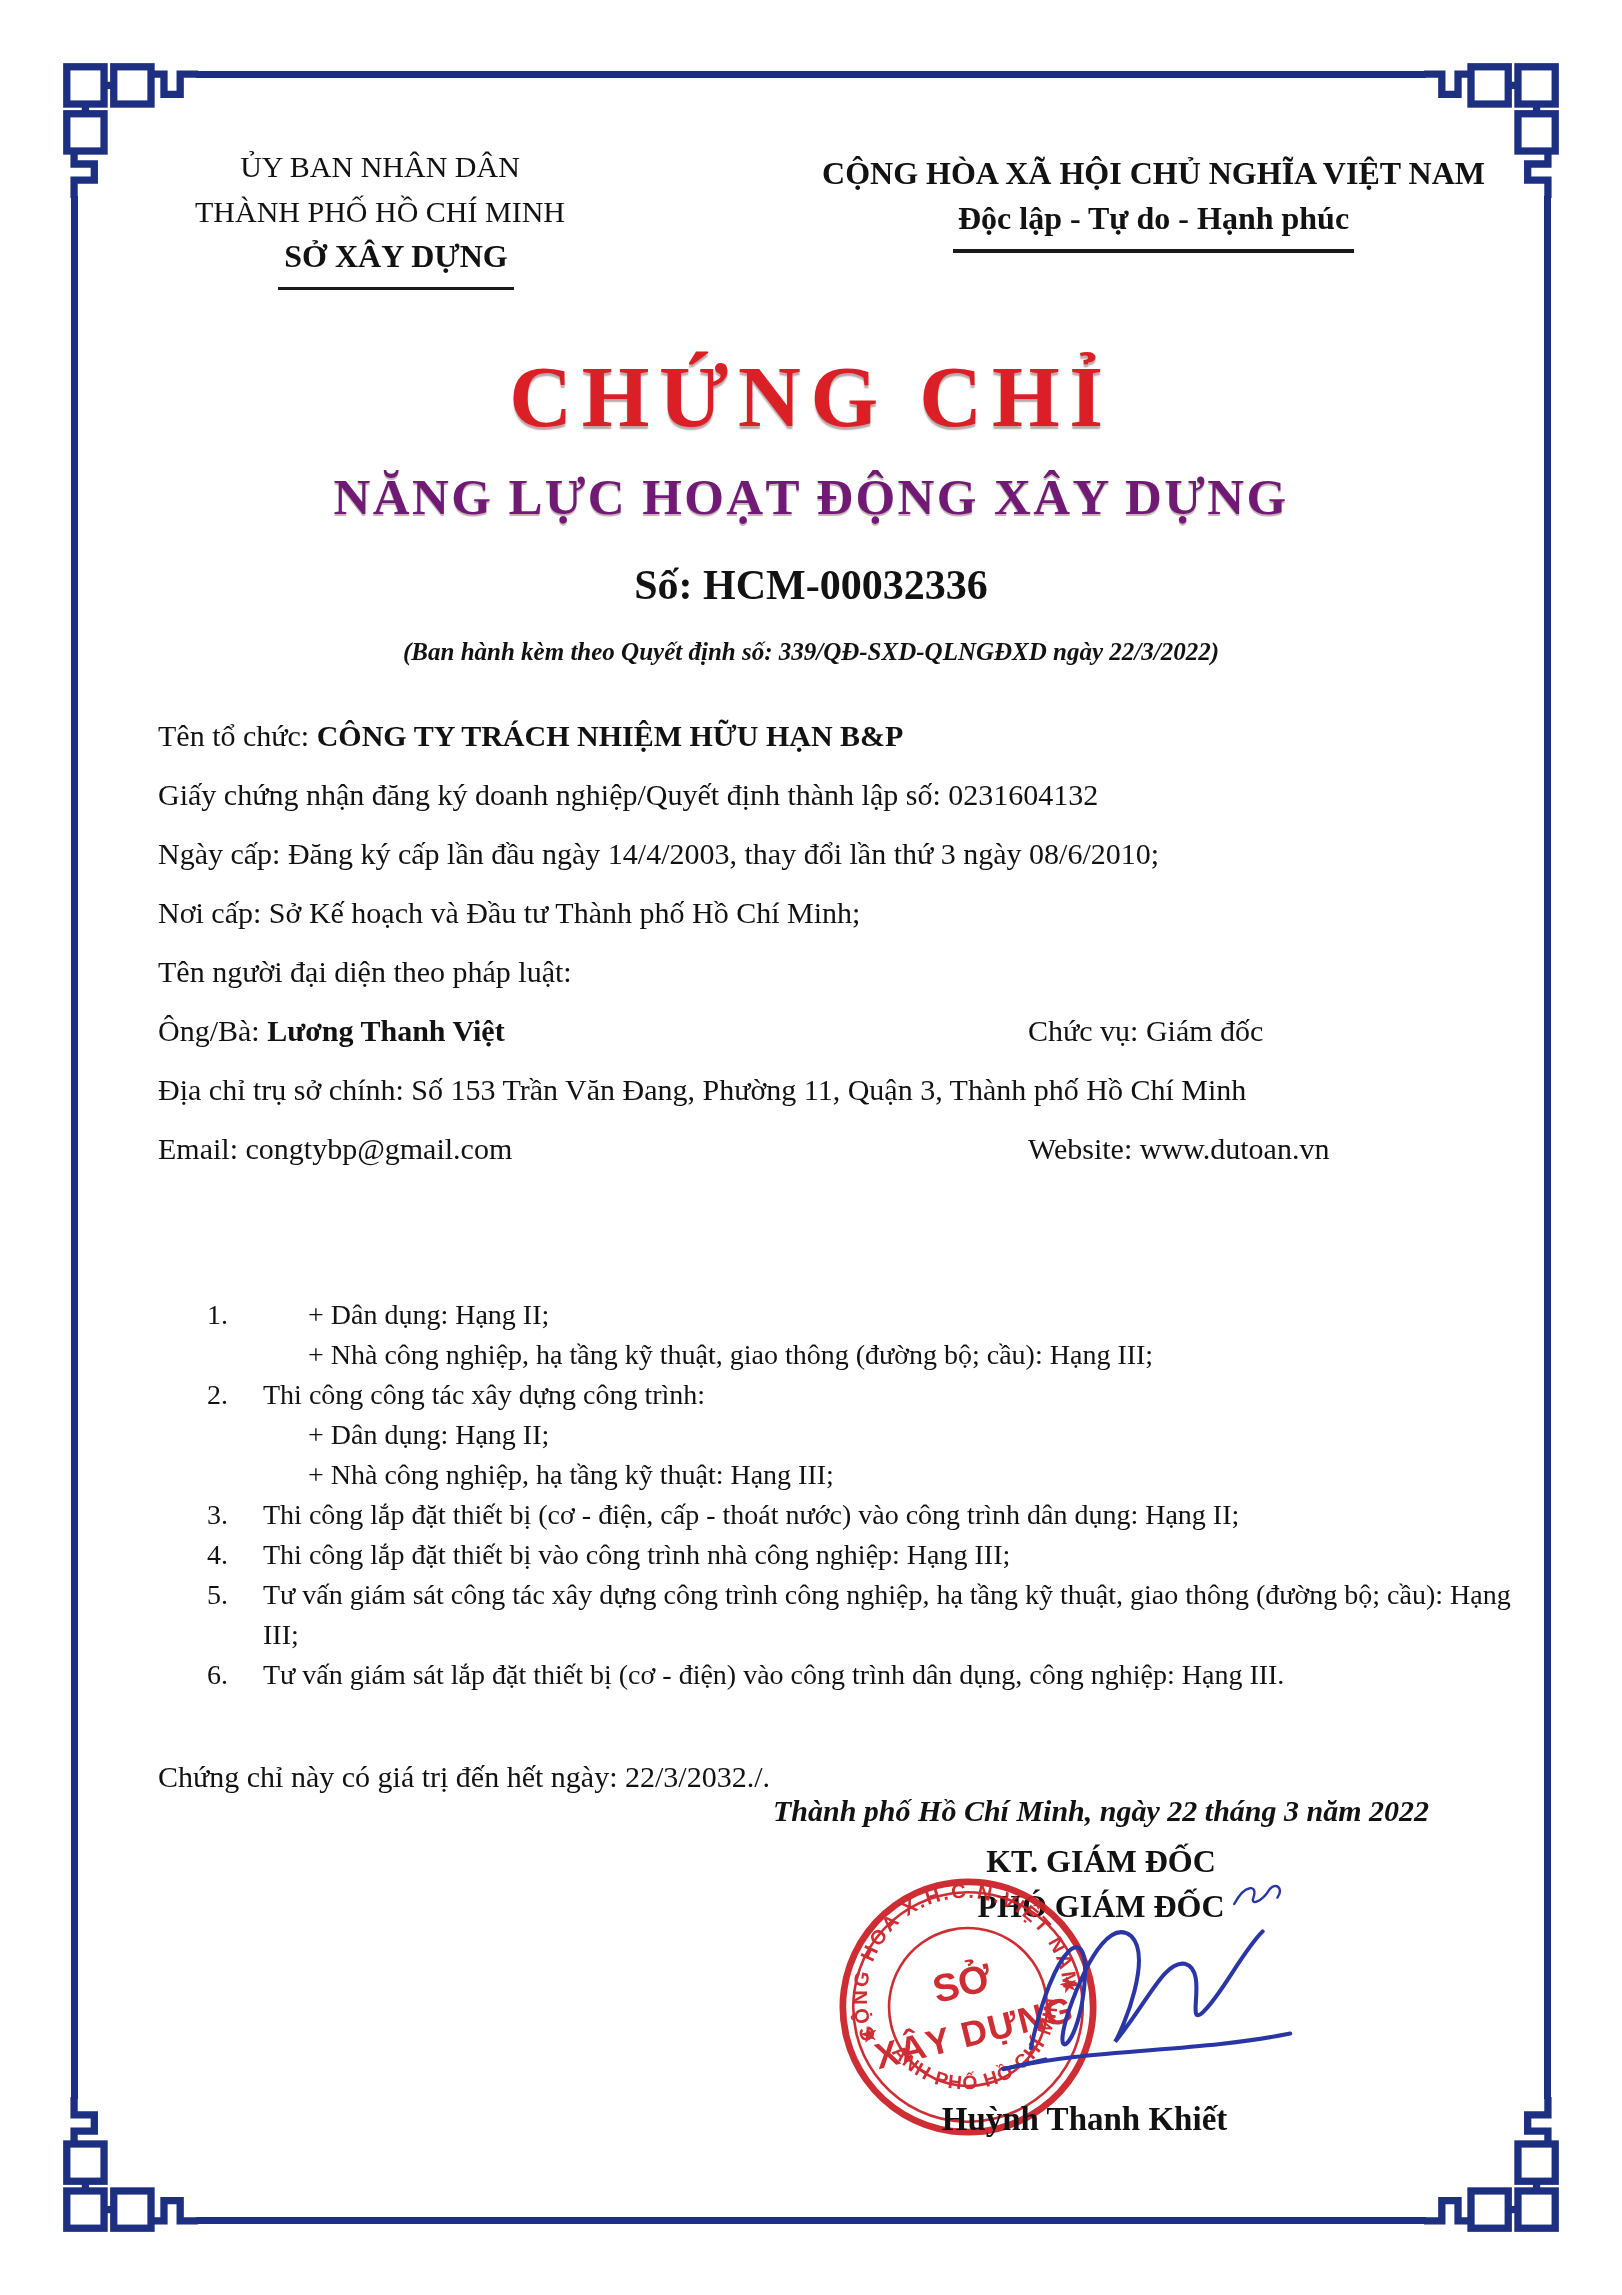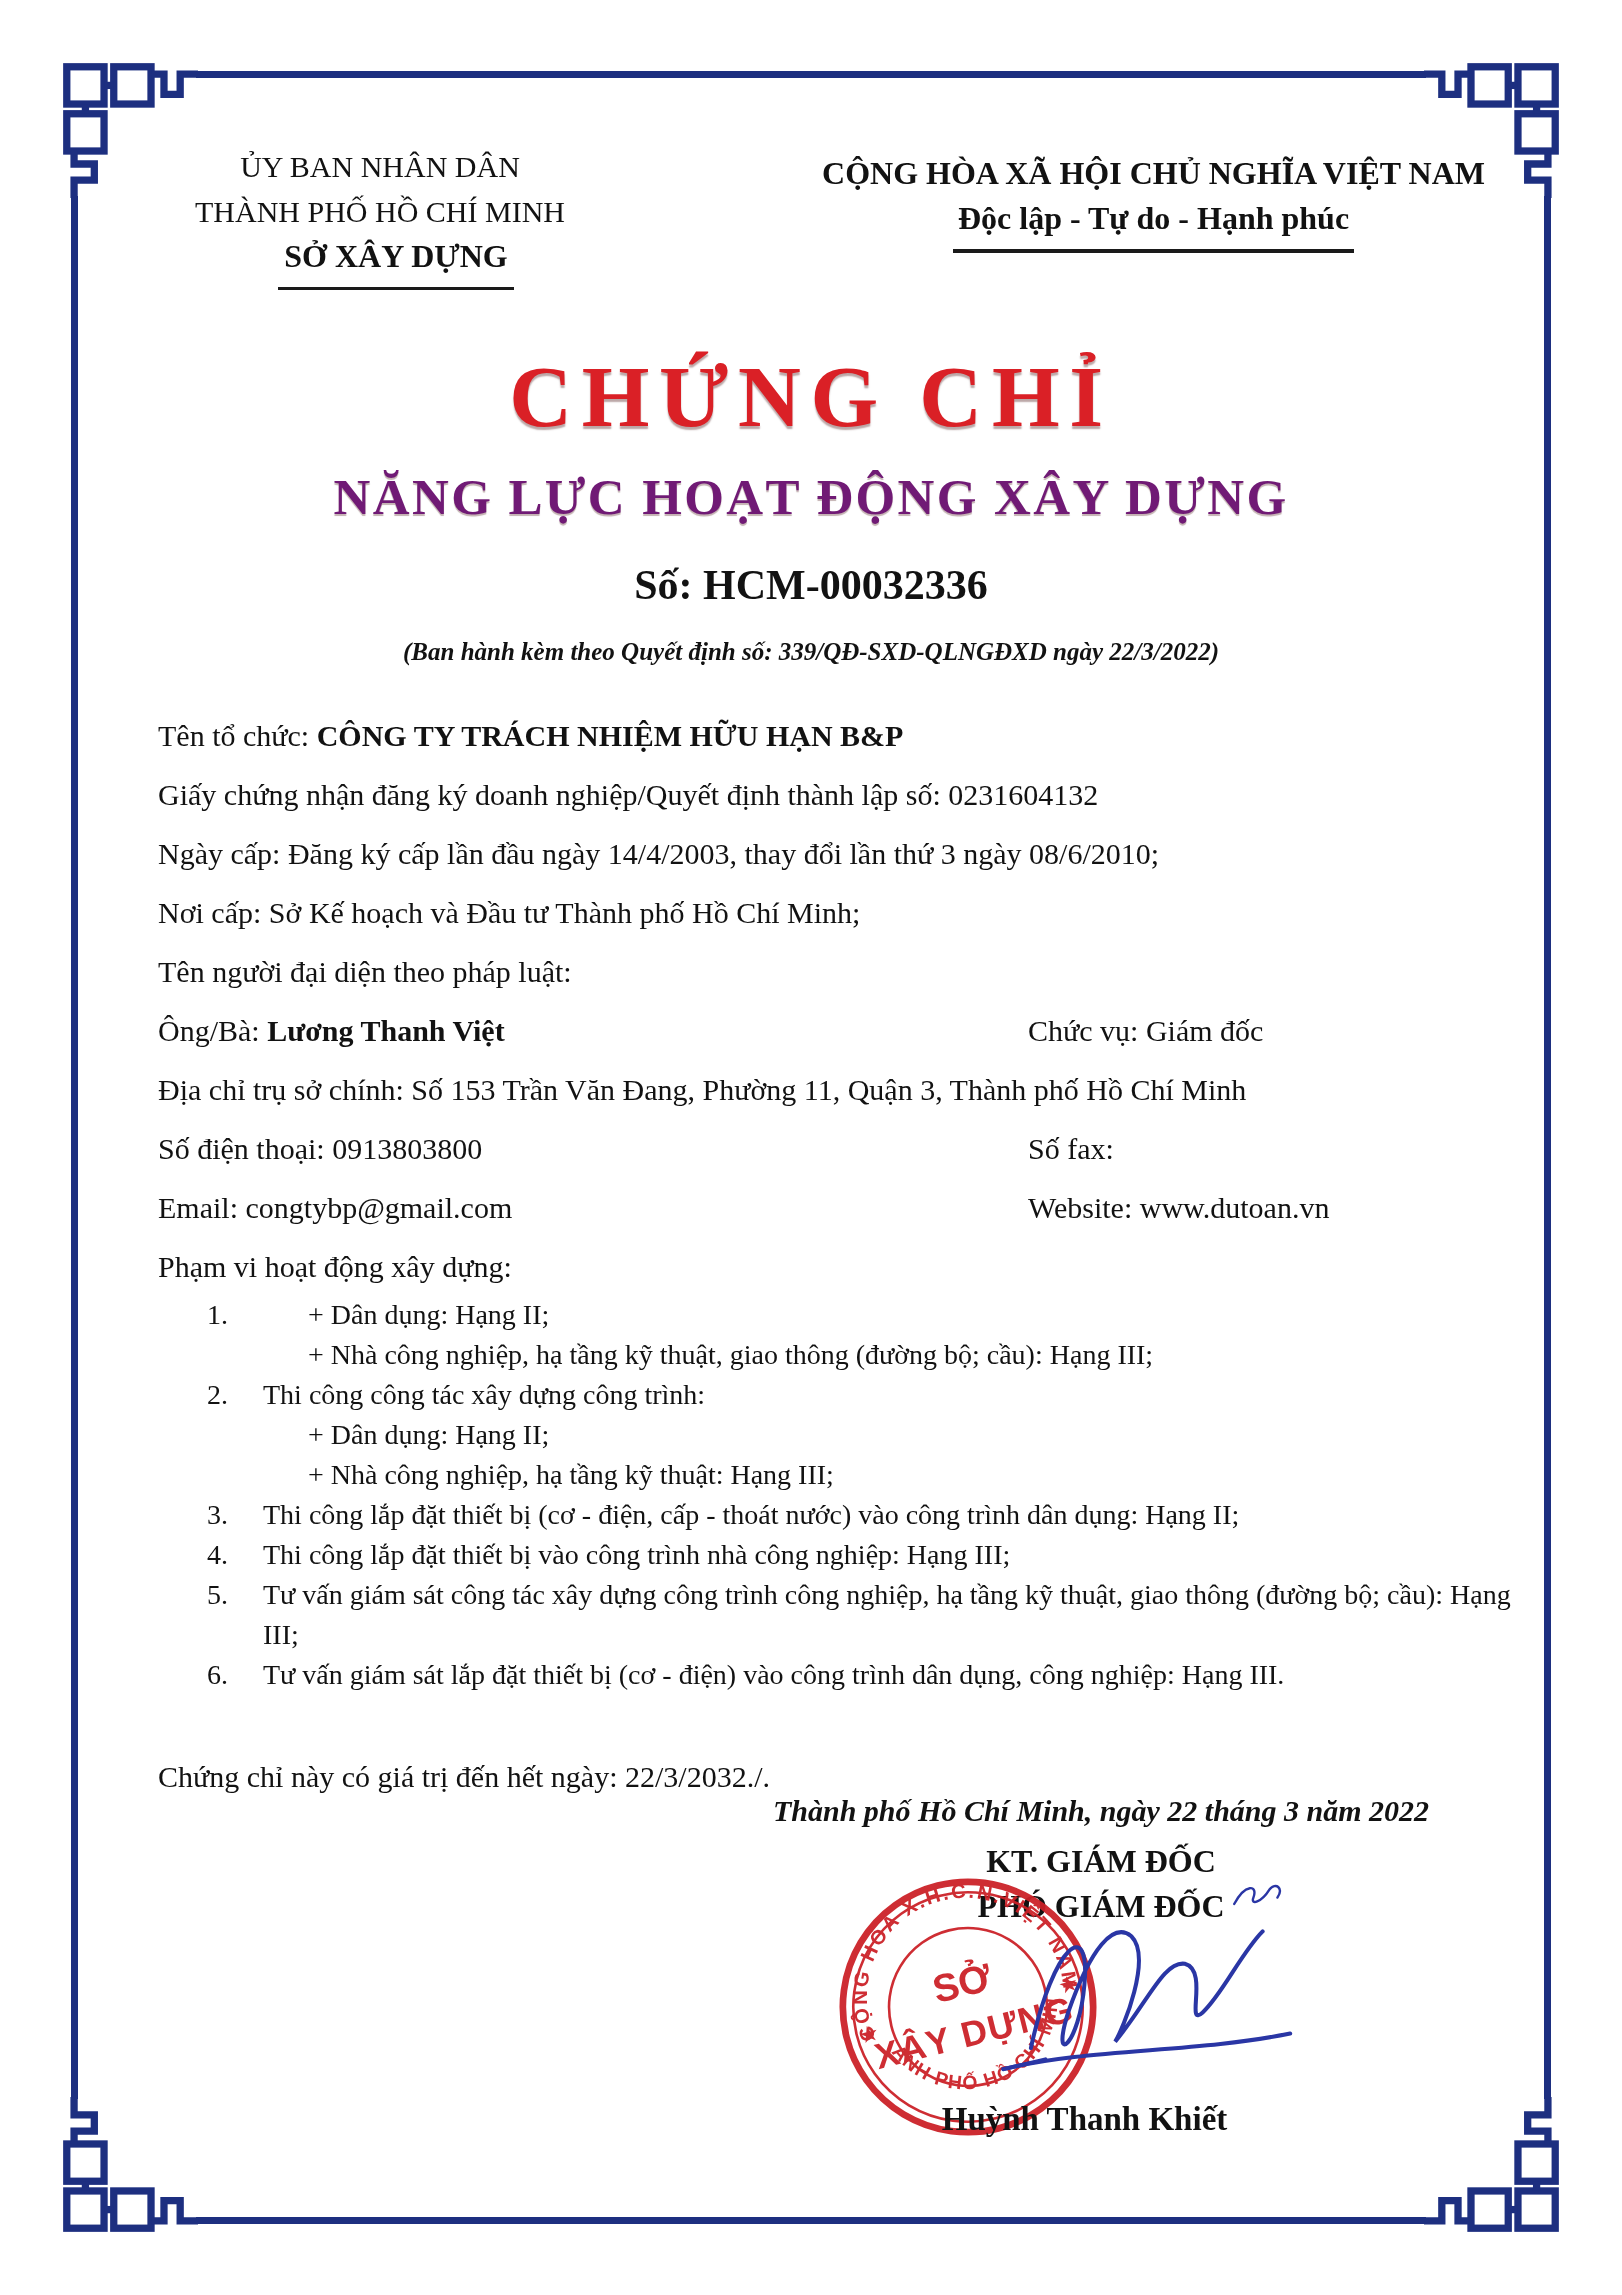--- a/index.html
+++ b/index.html
@@ -140,28 +140,23 @@
     <div class="row">Giấy chứng nhận đăng ký doanh nghiệp/Quyết định thành lập số: 0231604132</div>
     <div class="row">Ngày cấp: Đăng ký cấp lần đầu ngày 14/4/2003, thay đổi lần thứ 3 ngày 08/6/2010;</div>
     <div class="row">Nơi cấp: Sở Kế hoạch và Đầu tư Thành phố Hồ Chí Minh;</div>
     <div class="row">Tên người đại diện theo pháp luật:</div>
     <div class="row">
       <span>Ông/Bà: </span><span class="bold">Lương Thanh Việt</span>
       <span class="rcol">Chức vụ: Giám đốc</span>
     </div>
     <div class="row">Địa chỉ trụ sở chính: Số 153 Trần Văn Đang, Phường 11, Quận 3, Thành phố Hồ Chí Minh</div>
     <div class="row">
-      <span>Số điện thoại: 0913803800</span>
-      <span class="rcol">Số fax:</span>
-    </div>
-    <div class="row">
       <span>Email: congtybp@gmail.com</span>
       <span class="rcol">Website: www.dutoan.vn</span>
     </div>
-    <div class="row">Phạm vi hoạt động xây dựng:</div>
   </div>
 
   <div class="scope">
     <div class="li">
       <span class="num">1.</span>
       <div class="sub">+ Dân dụng: Hạng II;</div>
       <div class="sub">+ Nhà công nghiệp, hạ tầng kỹ thuật, giao thông (đường bộ; cầu): Hạng III;</div>
     </div>
     <div class="li">
       <span class="num">2.</span>

